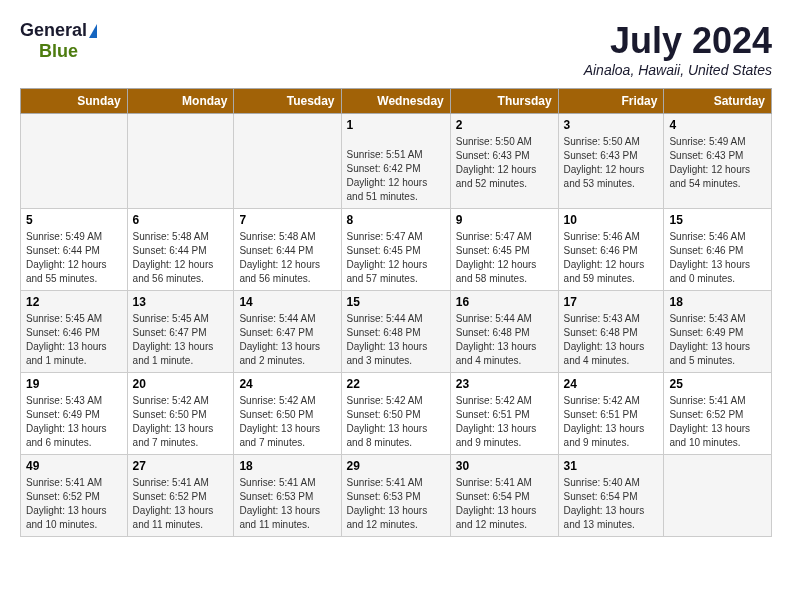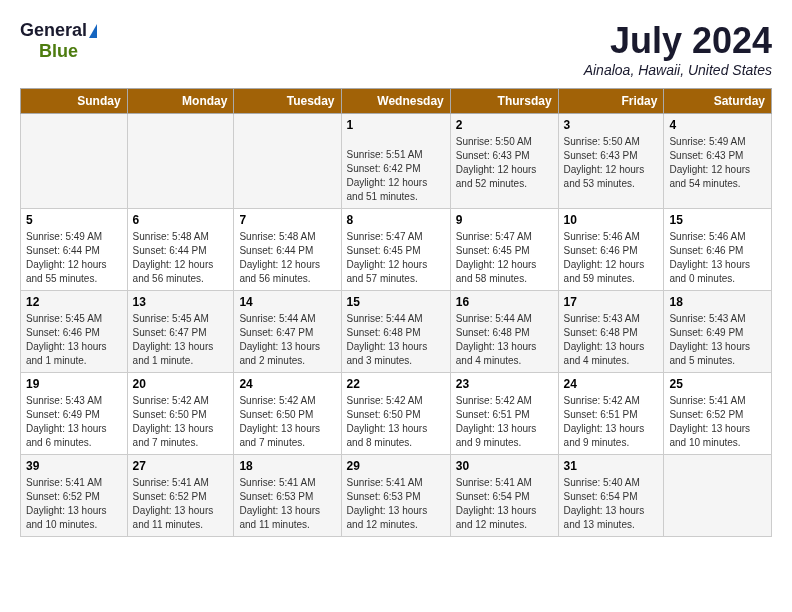--- a/index.html
+++ b/index.html
@@ -306,21 +306,21 @@
         <td>
           <span class="day-number">25</span>
           <div class="day-info" style="white-space: pre-line;">Sunrise: 5:41 AM
 Sunset: 6:52 PM
 Daylight: 13 hours
 and 10 minutes.</div>
         </td>
       </tr>
       <tr>
         <td>
-          <span class="day-number">39</span>
+          <span class="day-number">49</span>
           <div class="day-info" style="white-space: pre-line;">Sunrise: 5:41 AM
 Sunset: 6:52 PM
 Daylight: 13 hours
 and 10 minutes.</div>
         </td>
         <td>
           <span class="day-number">27</span>
           <div class="day-info" style="white-space: pre-line;">Sunrise: 5:41 AM
 Sunset: 6:52 PM
 Daylight: 13 hours

